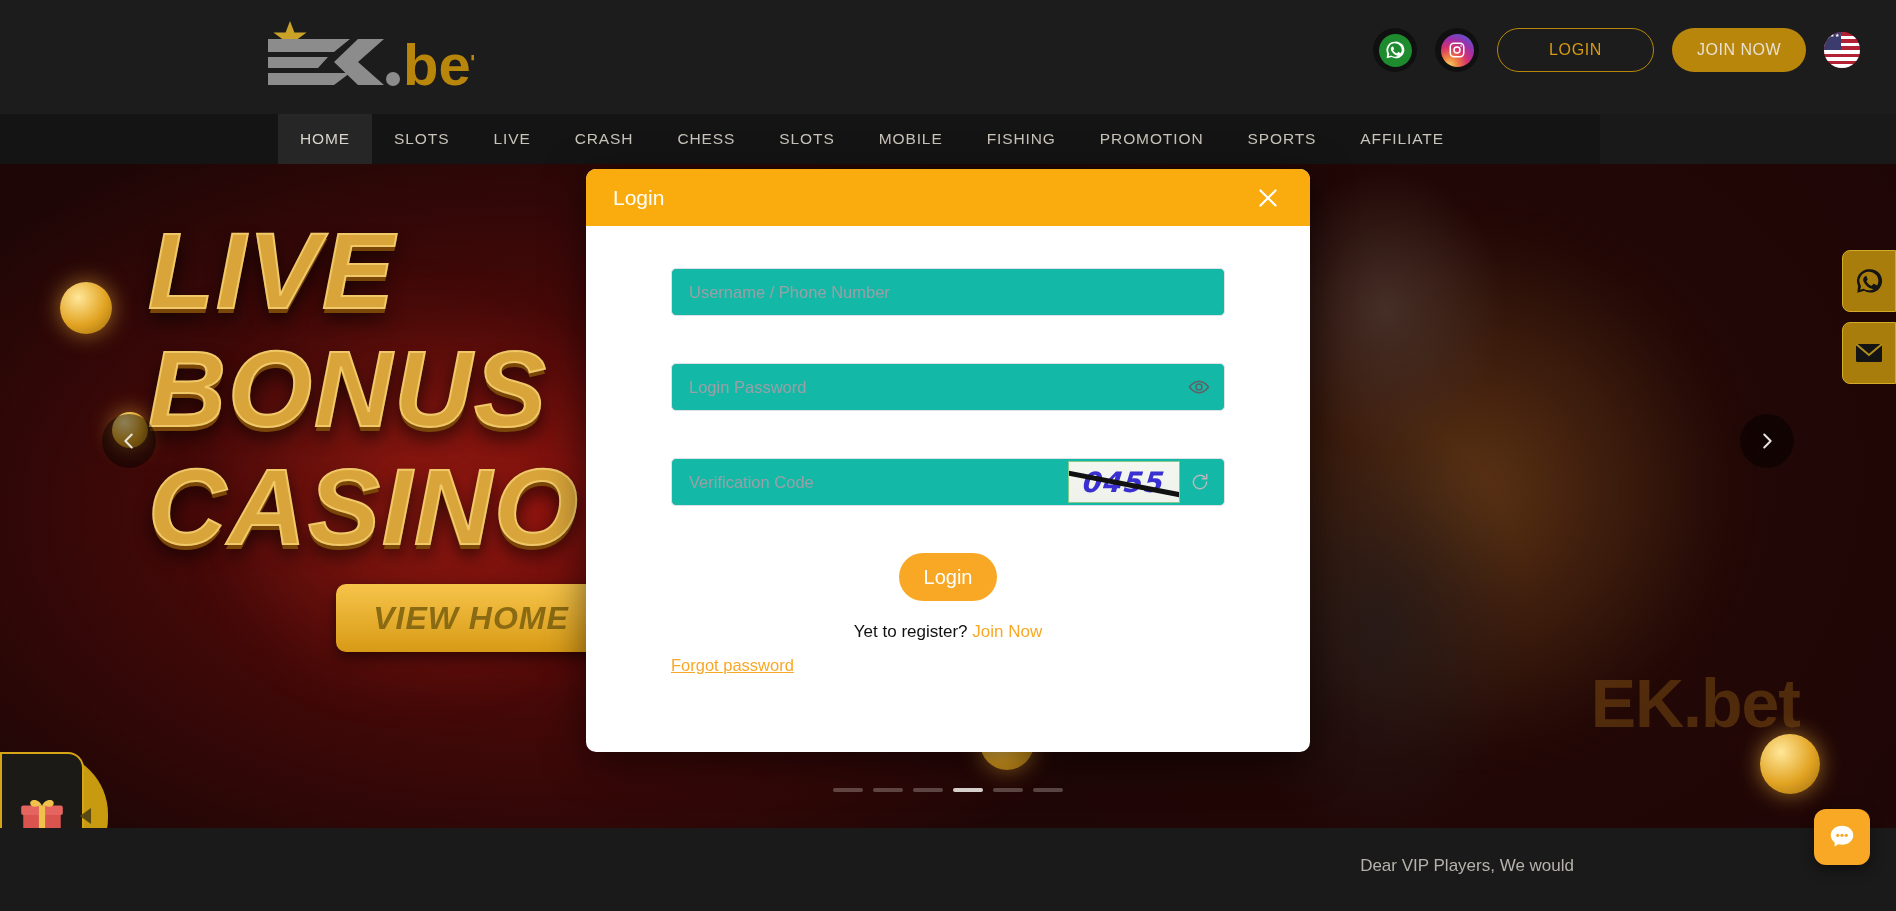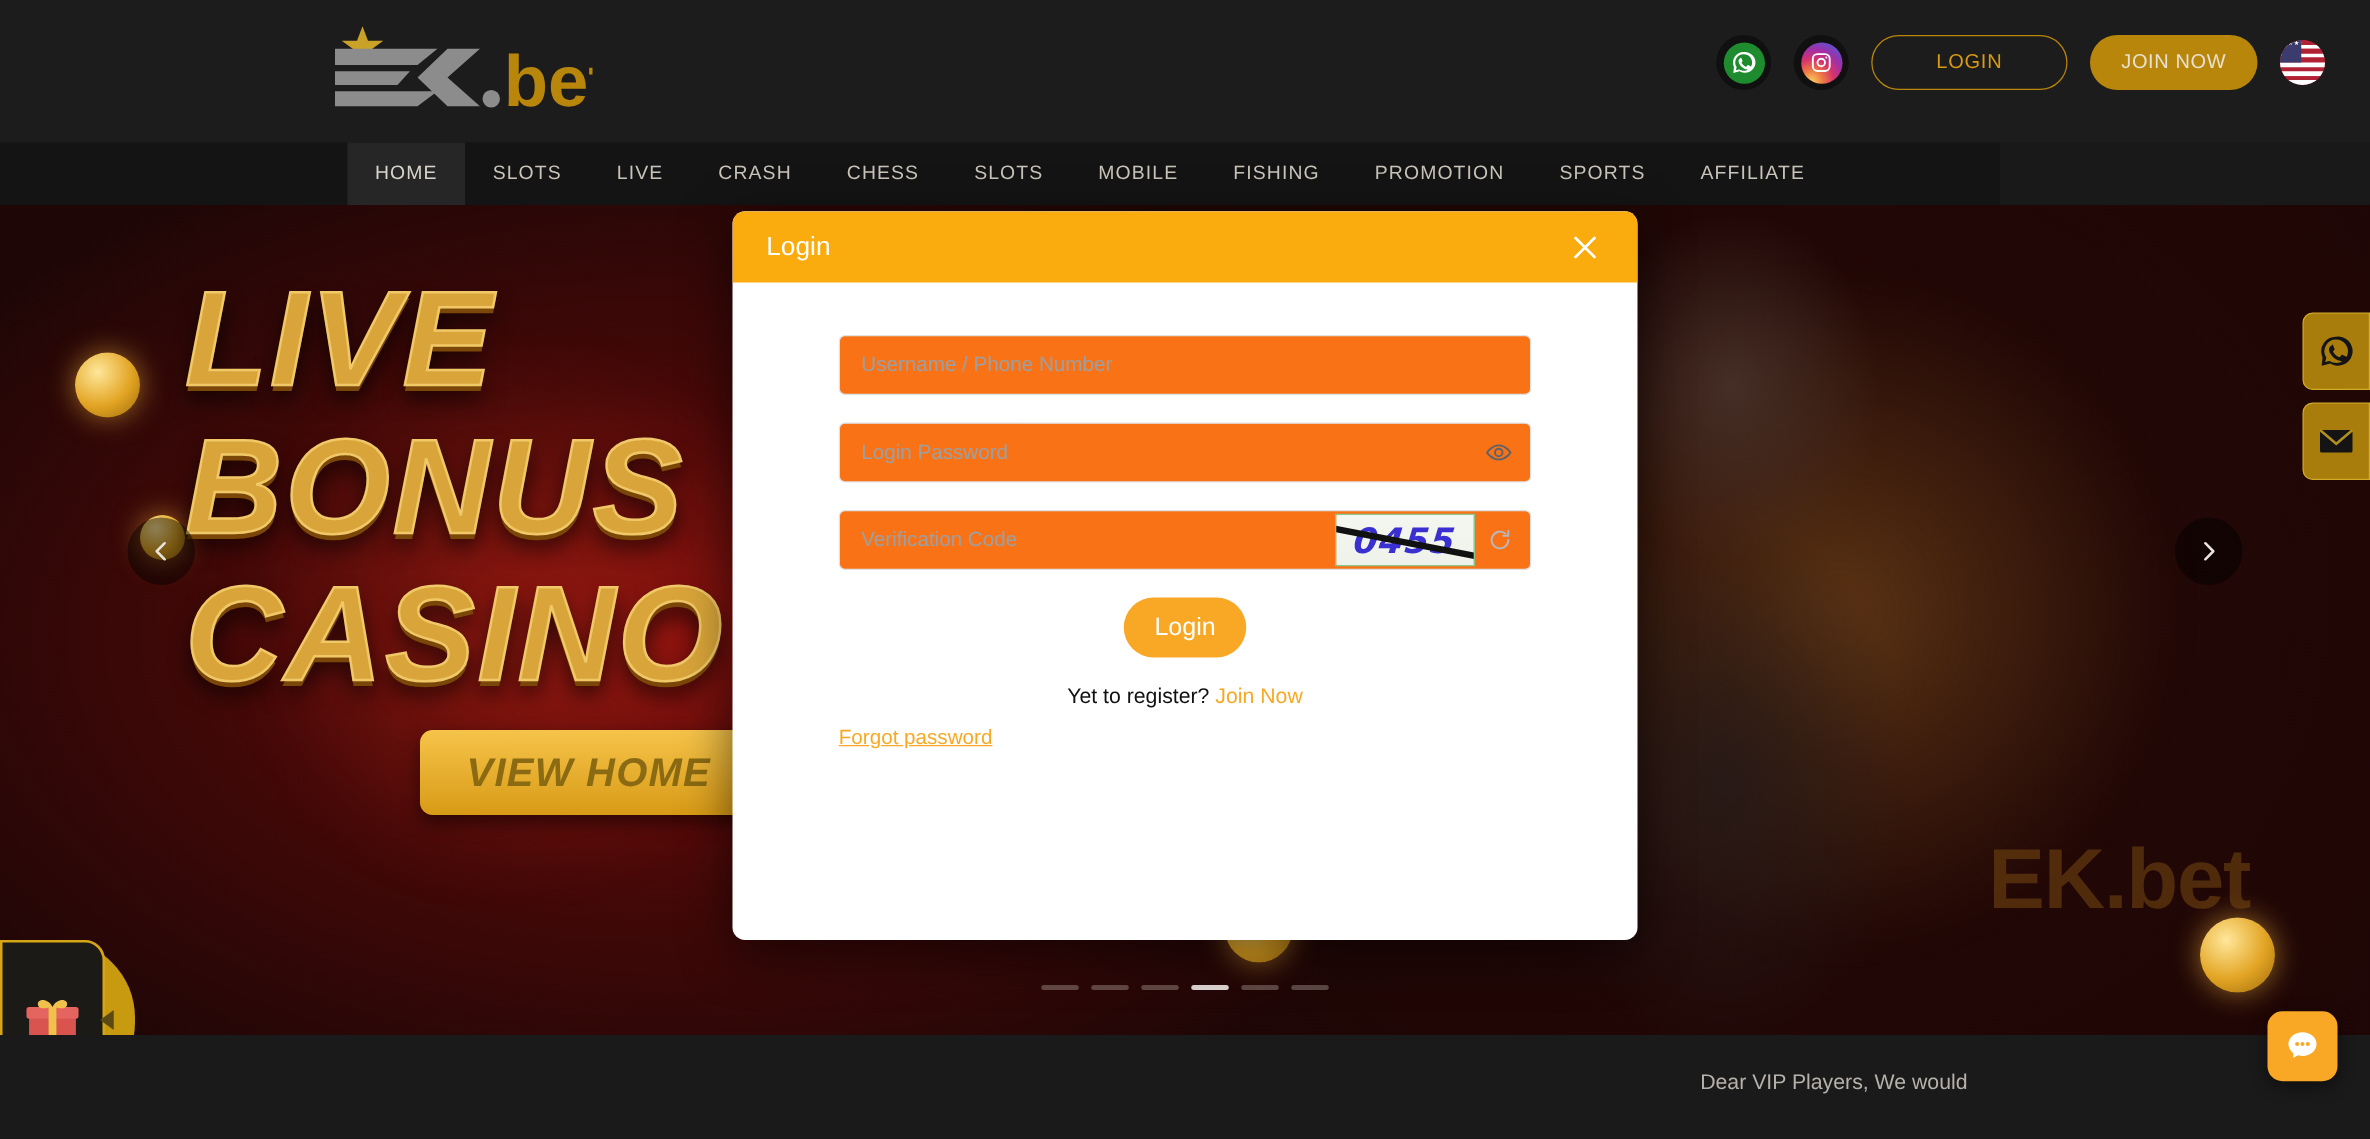--- a/index.html
+++ b/index.html
@@ -210,22 +210,22 @@
     justify-content: space-between; padding: 0 26px 0 27px;
   }
   .modal-title { color:#ffffff; font-size: 21px; font-family: "Liberation Sans", sans-serif; }
   .modal-close {
     background:transparent; border:none; cursor:pointer;
     display:flex; align-items:center; justify-content:center; width:32px; height:32px;
   }
   .modal-body { padding: 42px 85px 0 85px; }
 
   .field {
-    position: relative; width: 554px; height: 48px; margin-bottom: 22px;
-    border: 1px solid #dfe1e5; border-radius: 5px; background:#f97316;
+    position: relative; width: 554px; height: 48px; margin-bottom: 47px;
+    border: 1px solid #dfe1e5; border-radius: 5px; background:#14b8a6;
     display:flex; align-items:center;
   }
   .field input {
     flex: 1; height: 46px; border: none; outline: none; background: transparent;
     padding: 0 17px; font-size: 16.5px; color: #333;
     font-family: "Liberation Sans", sans-serif;
   }
   .field input::placeholder { color: #9aa0a6; }
   .eye-btn {
     background:transparent; border:none; cursor:pointer; padding: 0 14px 0 0;

